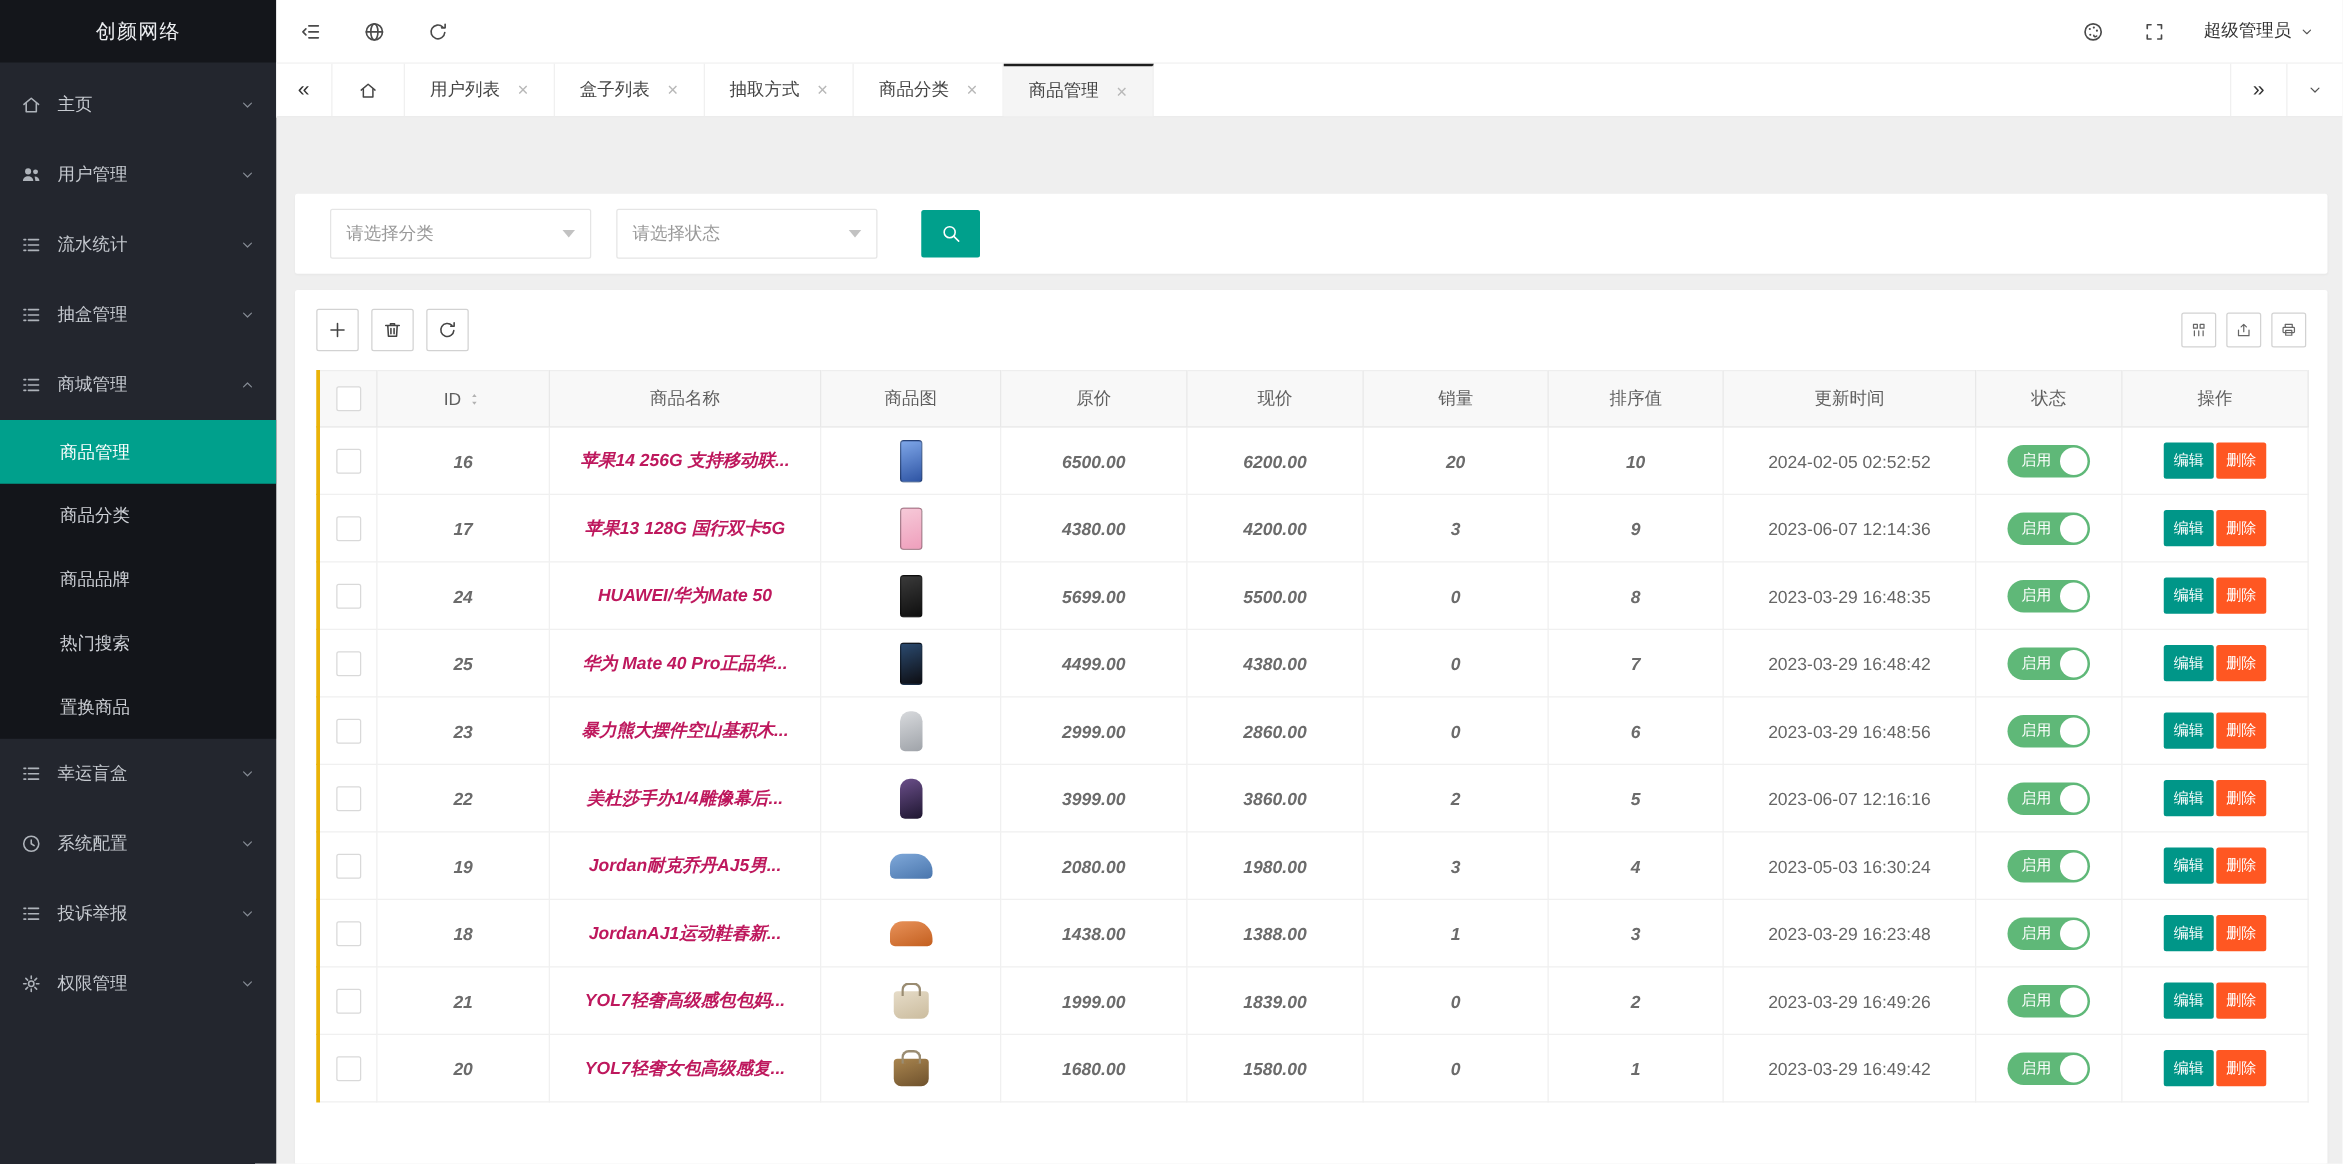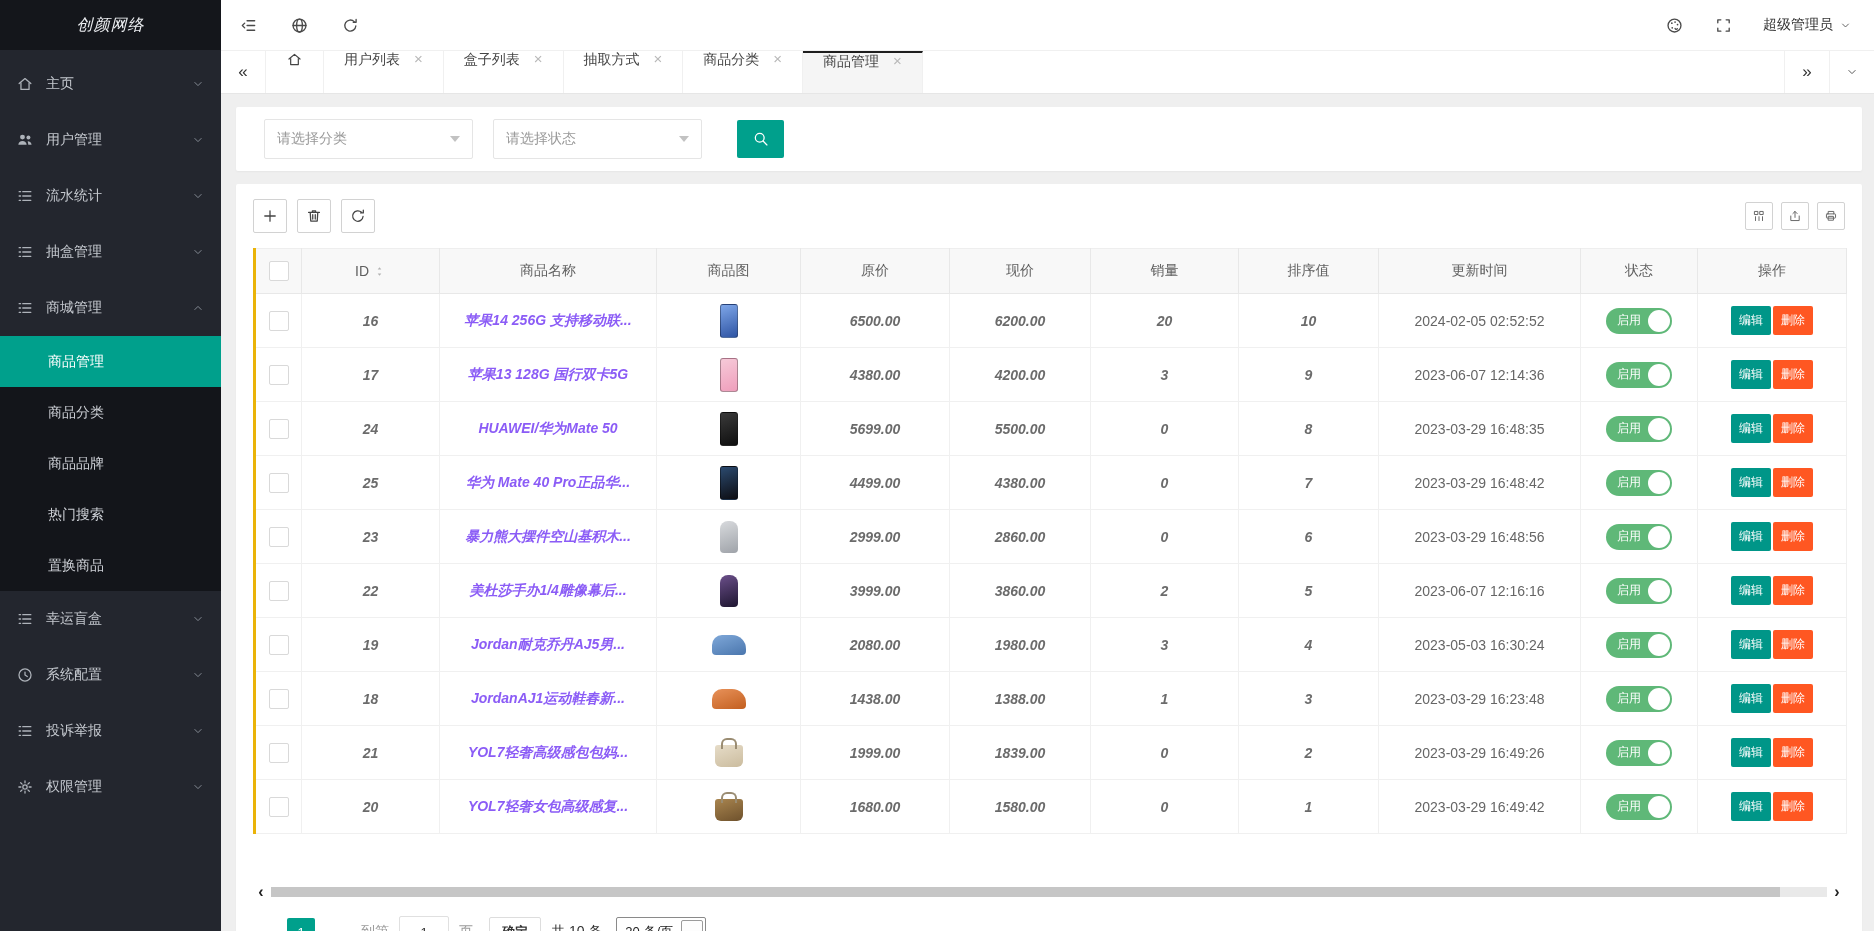--- a/index.html
+++ b/index.html
@@ -3,21 +3,21 @@
 <meta charset="utf-8">
 <style>
   html,body{margin:0;padding:0;}
   body{width:1874px;height:931px;overflow:hidden;background:#efefef;
        font-family:"Liberation Sans","DejaVu Sans",sans-serif;font-size:14px;color:#333;}
   .app{display:flex;width:100%;height:100%;}
 
   
   .sidebar{width:221px;flex-shrink:0;background:#23262e;display:flex;flex-direction:column;}
   .logo{height:50px;background:#14161b;color:#eceef1;font-size:16px;letter-spacing:1px;
-        display:flex;align-items:center;justify-content:center;flex-shrink:0;font-style:italic;}
+        display:flex;align-items:center;justify-content:center;flex-shrink:0;}
   .side-nav{flex:1;overflow:hidden;padding-top:6px;}
   .side-item{height:56px;display:flex;align-items:center;padding:0 16px;color:#c6cad0;cursor:pointer;}
   .side-item .ico{width:18px;height:18px;margin-right:12px;color:#aeb3ba;flex-shrink:0;}
   .side-item .lbl{font-size:14px;}
   .side-item .chev{margin-left:auto;width:14px;height:14px;color:#858b94;}
   .submenu{background:#13151a;}
   .sub-item{height:51px;display:flex;align-items:center;padding-left:48px;color:#cdd0d6;cursor:pointer;font-size:14px;}
   .sub-item.active{background:#00a08c;color:#fff;}
   .ico svg,.chev svg,.i-wrap svg{width:100%;height:100%;display:block;}
 
@@ -31,29 +31,29 @@
   .topbar .right{margin-left:auto;display:flex;align-items:center;gap:30px;}
   .user-drop{display:flex;align-items:center;gap:6px;cursor:pointer;color:#333;}
   .user-drop .chev{width:13px;height:13px;color:#555;}
 
   .tabbar{height:42px;background:#fff;border-bottom:1px solid #e6e6e6;display:flex;align-items:stretch;flex-shrink:0;}
   .tab-arrow{width:44px;display:flex;align-items:center;justify-content:center;font-size:17px;color:#333;
              cursor:pointer;border-right:1px solid #f0f0f0;flex-shrink:0;}
   .tab-arrow.rt{border-right:none;border-left:1px solid #f0f0f0;}
   .tab-arrow .i-wrap{width:14px;height:14px;color:#555;}
   .tabs{display:flex;align-items:stretch;}
-  .tab{display:flex;padding:0 20px;gap:14px;border-right:1px solid #f0f0f0;cursor:pointer;
+  .tab{display:flex;align-items:center;padding:0 20px;gap:14px;border-right:1px solid #f0f0f0;cursor:pointer;
        color:#444;position:relative;}
   .tab.home{padding:0 20px;}
   .tab .i-wrap{width:17px;height:17px;color:#444;}
   .tab .close{color:#b8b8b8;font-size:15px;line-height:1;}
   .tab.active{background:#f5f5f5;border-top:2px solid #1e1e1e;}
   .tab-spacer{flex:1;}
 
-  .content{flex:1;padding:13px 12px 0 15px;overflow:hidden;}
+  .content{flex:1;padding:13px 12px 0 15px;overflow:hidden;margin-top:48px;}
   .card{background:#fff;border-radius:2px;box-shadow:0 1px 2px rgba(0,0,0,.04);}
 
   
   .filter-card{height:64px;display:flex;align-items:center;padding:0 28px;margin-bottom:13px;}
   .select{width:183px;height:38px;border:1px solid #e5e5e5;border-radius:2px;display:flex;align-items:center;
           padding:0 12px;color:#999;cursor:pointer;background:#fff;margin-right:20px;position:relative;}
   .select .caret{margin-left:auto;width:0;height:0;border-left:5px solid transparent;border-right:5px solid transparent;
           border-top:6px solid #c2c2c2;}
   .search-btn{width:47px;height:38px;background:#00a08c;border:none;border-radius:2px;cursor:pointer;
           display:flex;align-items:center;justify-content:center;margin-left:15px;}
@@ -70,21 +70,21 @@
   .tb-btn.small .i-wrap{width:16px;height:16px;color:#666;}
 
   table{border-collapse:collapse;table-layout:fixed;width:1592px;border-left:3px solid #eab308;border-top:1px solid #eee;}
   th{height:42px;background:#f8f8f8;border-right:1px solid #e8e8e8;border-bottom:1px solid #e8e8e8;
      font-weight:normal;color:#5f5f5f;font-size:14px;}
   td{height:51px;border-right:1px solid #f0f0f0;border-bottom:1px solid #f0f0f0;text-align:center;color:#666;}
   .th-inner{display:flex;align-items:center;justify-content:center;gap:4px;}
   .sort{width:13px;height:13px;display:inline-block;}
   .cb{width:18px;height:18px;border:1px solid #d9d9d9;border-radius:2px;background:#fff;margin:0 auto;cursor:pointer;}
   .em{font-style:italic;font-weight:bold;color:#6b6b6b;}
-  .name-cell{font-style:italic;font-weight:bold;color:#8b5cf6;white-space:nowrap;overflow:hidden;
+  .name-cell{font-style:italic;font-weight:bold;color:#be185d;white-space:nowrap;overflow:hidden;
              text-overflow:ellipsis;padding:0 8px;}
   .time-cell{color:#666;}
 
   .img-chip{margin:0 auto;position:relative;}
   .chip-phone{width:16px;height:32px;border-radius:3px;border:1px solid rgba(0,0,0,.30);}
   .chip-figure{width:18px;height:32px;border-radius:8px 8px 4px 4px;}
   .chip-sneaker{width:34px;height:20px;border-radius:10px 14px 4px 4px;}
   .chip-bag{width:28px;height:22px;border-radius:3px 3px 6px 6px;margin-top:7px;}
   .chip-bag::before{content:'';position:absolute;top:-7px;left:6px;right:6px;height:9px;
                     border:2px solid #9a8c72;border-bottom:none;border-radius:6px 6px 0 0;}

